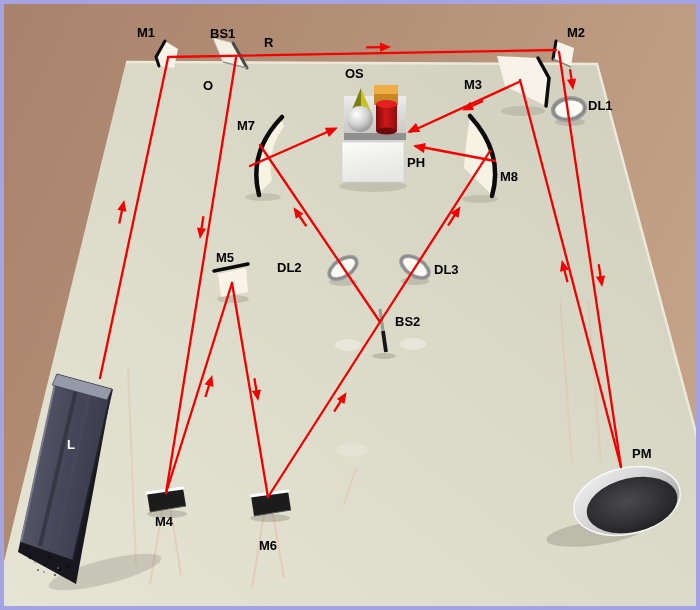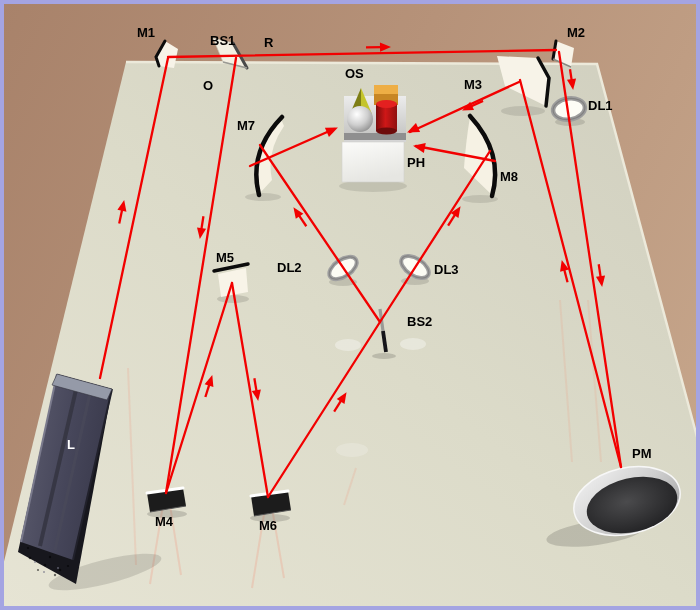--- a/index.html
+++ b/index.html
@@ -285,34 +285,34 @@
     </g>
     <g transform="translate(562,261) rotate(-104.6)">
       <path d="M1,0 L-10,4.6 L-10,-4.6 Z" stroke="none"></path>
           <line x1="-22" y1="0" x2="-8" y2="0" stroke-width="2.3"></line>
     </g>
   </g>
 </svg>
 
 <div class="labels">
   <div class="lbl" style="left:137px;top:23px">M1</div>
-  <div class="lbl" style="left:210px;top:31px">BS1</div>
+  <div class="lbl" style="left:210px;top:24px">BS1</div>
   <div class="lbl" style="left:264px;top:33px">R</div>
   <div class="lbl" style="left:203px;top:76px">O</div>
   <div class="lbl" style="left:567px;top:23px">M2</div>
   <div class="lbl" style="left:464px;top:75px">M3</div>
   <div class="lbl" style="left:588px;top:96px">DL1</div>
   <div class="lbl" style="left:345px;top:64px">OS</div>
   <div class="lbl" style="left:237px;top:116px">M7</div>
   <div class="lbl" style="left:407px;top:153px">PH</div>
   <div class="lbl" style="left:500px;top:167px">M8</div>
   <div class="lbl" style="left:216px;top:248px">M5</div>
   <div class="lbl" style="left:277px;top:258px">DL2</div>
   <div class="lbl" style="left:434px;top:260px">DL3</div>
-  <div class="lbl" style="left:407px;top:312px">BS2</div>
+  <div class="lbl" style="left:395px;top:312px">BS2</div>
   <div class="lbl light" style="left:67px;top:435px">L</div>
   <div class="lbl" style="left:155px;top:512px">M4</div>
-  <div class="lbl" style="left:259px;top:516px">M6</div>
+  <div class="lbl" style="left:259px;top:536px">M6</div>
   <div class="lbl" style="left:632px;top:444px">PM</div>
 </div>
 
 <div class="frame"></div>
 </div>
 
 </body></html>

